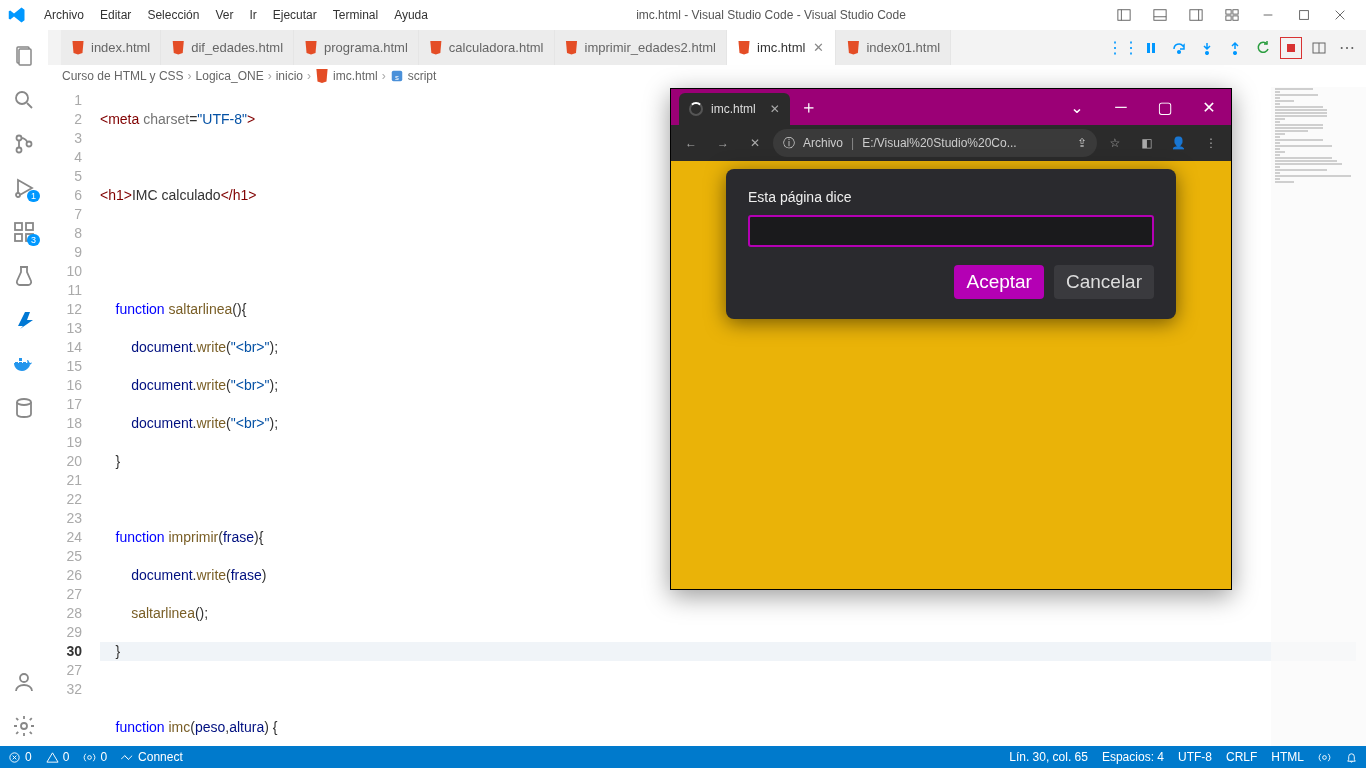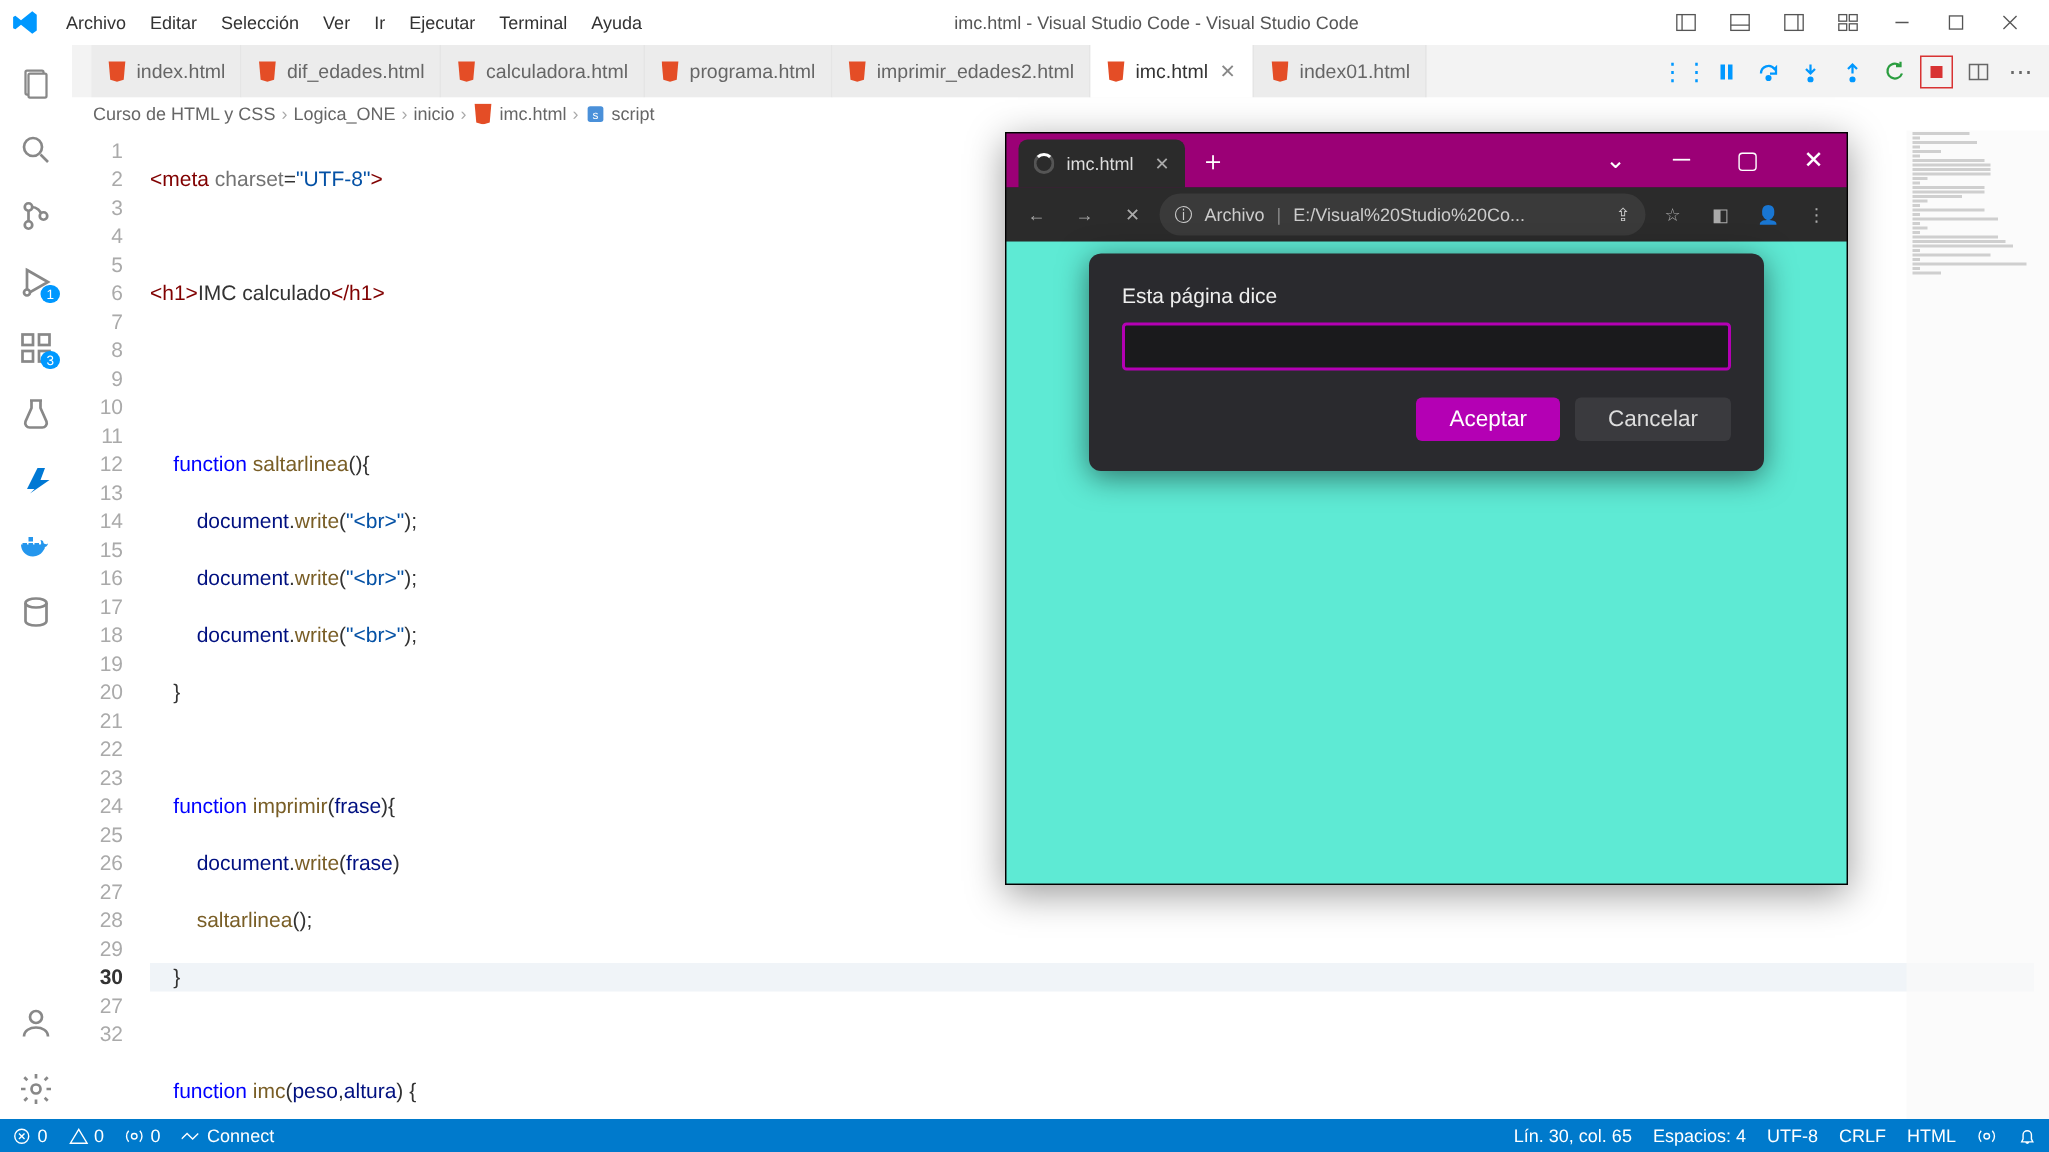--- a/index.html
+++ b/index.html
@@ -67,28 +67,28 @@
 .browser .titlebar { height:36px; background:#9b0076; display:flex; align-items:center; }
 .browser .btab { height:32px; margin-top:4px; margin-left:8px; background:#2b2b2b; border-radius:6px 6px 0 0; display:flex; align-items:center; padding:0 10px; gap:8px; color:#ddd; font-size:12px; }
 .browser .btab .spin { width:14px; height:14px; border:2px solid #555; border-top-color:#fff; border-radius:50%; }
 .browser .btab .bclose { color:#aaa; margin-left:6px; }
 .browser .plus { color:#fff; margin-left:10px; font-size:18px; }
 .browser .winctrl { margin-left:auto; display:flex; }
 .browser .winctrl .wc { width:44px; height:30px; display:flex; align-items:center; justify-content:center; color:#fff; }
 .browser .urlbar { height:36px; background:#2b2b2b; display:flex; align-items:center; padding:0 6px; gap:4px; font-size:12px; color:#ccc; }
 .browser .urlbar .ubtn { width:28px; height:28px; display:flex; align-items:center; justify-content:center; color:#aaa; }
 .browser .urlbar .ubox { flex:1; display:flex; align-items:center; background:#3a3a3a; border-radius:14px; height:28px; padding:0 10px; gap:8px; }
-.browser .content { flex:1; background:#5eead4; position:relative; }
+.browser .content { flex:1; background:#eab308; position:relative; }
 
 .dialog { position:absolute; top:8px; left:50%; transform:translateX(-50%); width:450px; background:#2a2a2e; border-radius:8px; padding:20px 22px; box-shadow:0 4px 20px rgba(0,0,0,0.5); }
 .dialog .dtitle { color:#eee; font-size:14px; margin-bottom:10px; }
 .dialog .dmsg { color:#ccc; font-size:13px; margin-bottom:12px; }
 .dialog .dinput { width:100%; height:32px; background:#1a1a1c; border:2px solid #b400b4; border-radius:3px; color:#fff; padding:0 8px; outline:none; }
 .dialog .dbuttons { display:flex; justify-content:flex-end; gap:10px; margin-top:18px; }
-.dialog .dbtn { padding:6px 22px; border-radius:4px; font-size:15px; cursor:pointer; }
+.dialog .dbtn { padding:6px 12px; border-radius:4px; font-size:19px; cursor:pointer; }
 .dialog .dbtn.primary { background:#b400b4; color:#fff; }
 .dialog .dbtn.secondary { background:#3a3a3e; color:#ddd; }
 
 .html5-icon { display:inline-block; width:14px; height:14px; background:#e44d26; clip-path:polygon(10% 0%,90% 0%,82% 90%,50% 100%,18% 90%); }
 </style>
 </head>
 <body>
 
 <div class="menubar">
   <svg class="logo" viewBox="0 0 24 24">
@@ -230,25 +230,25 @@
   <div class="tab">
       <span class="html5-icon"></span>
       <span>index.html</span>
     </div>
   <div class="tab">
       <span class="html5-icon"></span>
       <span>dif_edades.html</span>
     </div>
   <div class="tab">
       <span class="html5-icon"></span>
+      <span>programa.html</span>
+    </div>
+  <div class="tab">
+      <span class="html5-icon"></span>
       <span>calculadora.html</span>
-    </div>
-  <div class="tab">
-      <span class="html5-icon"></span>
-      <span>programa.html</span>
     </div>
   <div class="tab">
       <span class="html5-icon"></span>
       <span>imprimir_edades2.html</span>
     </div>
   <div class="tab active">
       <span class="html5-icon"></span>
       <span>imc.html</span>
       <span class="close">✕</span>
     </div>

